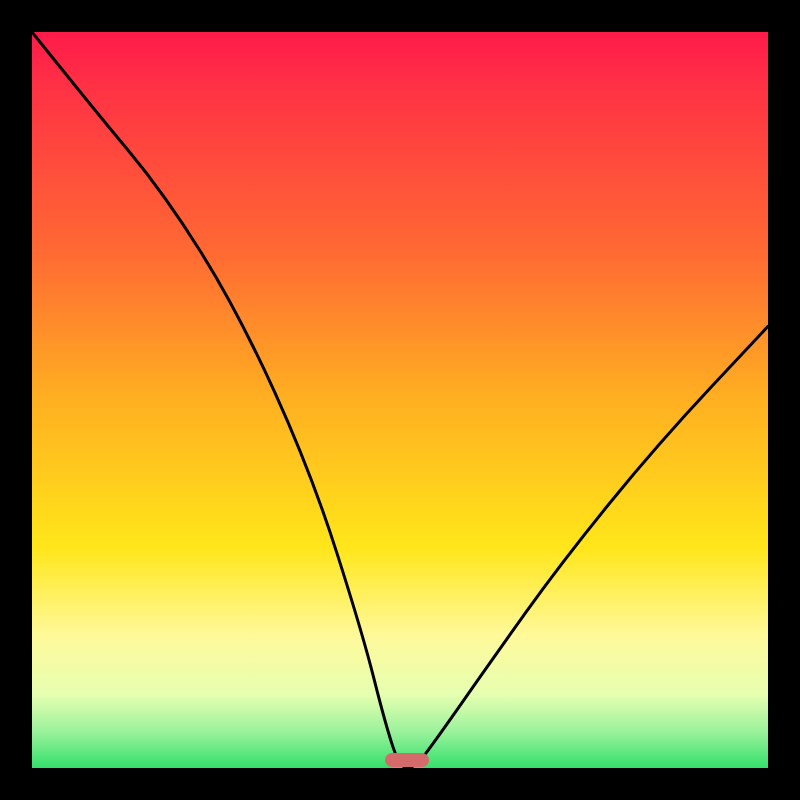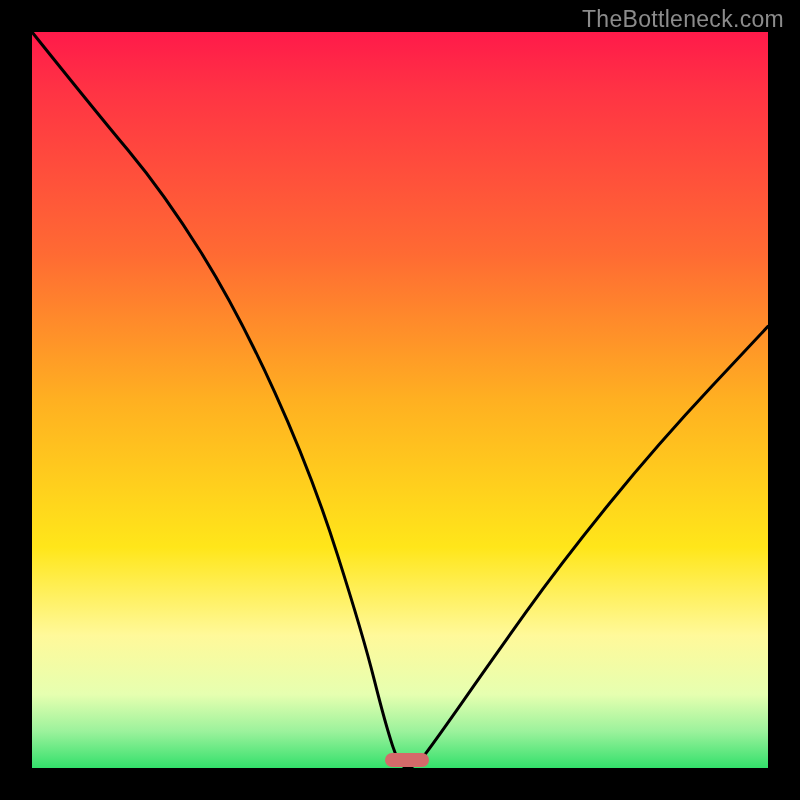--- a/index.html
+++ b/index.html
@@ -69,15 +69,14 @@
   <div class="plot">
 
     <svg class="curve" viewBox="0 0 736 736" preserveAspectRatio="none">
       <path d="M 0.0 0.0 Q 58.9 73.6, 95.7 117.8 Q 132.5 161.9, 169.3 220.8 Q 206.1 279.7, 242.9 360.6 Q 279.7 441.6, 305.4 522.6 Q 331.2 603.5, 342.2 647.7 Q 353.3 691.8, 360.6 713.9 Q 368.0 736.0, 375.4 736.0 Q 382.7 736.0, 393.8 721.3 Q 404.8 706.6, 430.6 669.8 Q 456.3 633.0, 493.1 581.4 Q 529.9 529.9, 577.8 471.0 Q 625.6 412.2, 680.8 353.3 T 736.0 294.4" fill="none" stroke="#000" stroke-width="3" stroke-linecap="round" stroke-linejoin="round"></path>
     </svg>
 
     <div class="pill" style="left: 353.28px; width: 44.16px; bottom: 1px; background: rgb(212, 106, 106);"></div>
 
   </div>
 
-  <div class="watermark">TheBottleneck.com</div>
 
 </div>
 
 </body></html>

